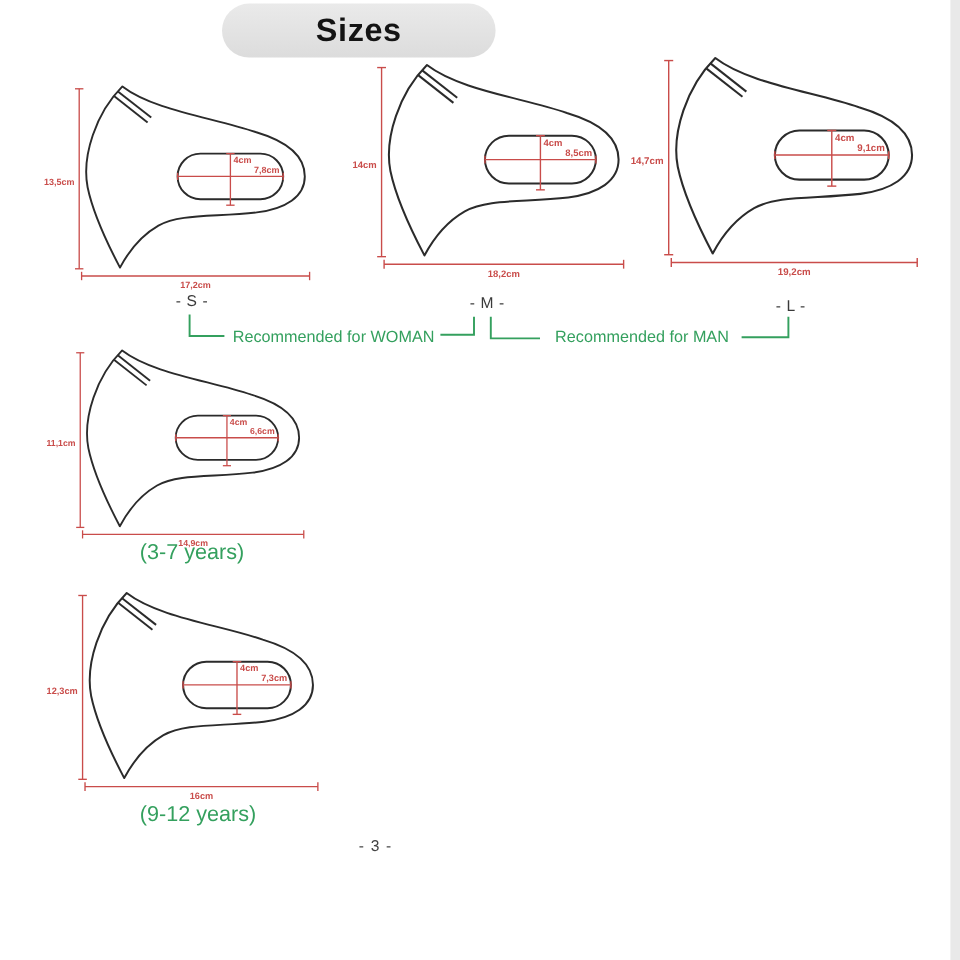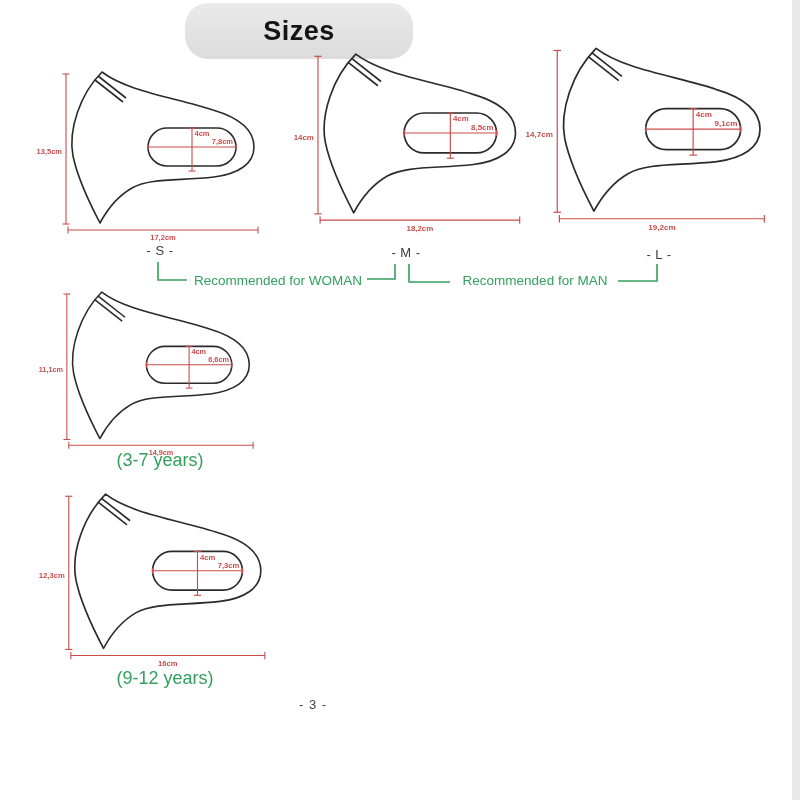--- a/index.html
+++ b/index.html
@@ -4,21 +4,21 @@
 <style>
   html,body { margin:0; padding:0; background:#ffffff; }
   #page {
     position:relative; width:800px; height:800px; background:#ffffff;
     font-family:"Liberation Sans", sans-serif; overflow:hidden;
   }
   #edge-strip {
     position:absolute; right:0; top:0; width:8px; height:800px; background:#e9e9e9;
   }
   #title-pill {
-    position:absolute; left:185px; top:3px; width:228px; height:56px;
+    position:absolute; left:185px; top:3px; width:228px; height:45px;
     border-radius:23px; background:linear-gradient(#eaeaea,#dcdcdc);
     display:flex; align-items:center; justify-content:center;
   }
   #title-pill .title-text {
     font-size:27px; font-weight:bold; color:#141414; letter-spacing:0.5px;
   }
   svg.mask { position:absolute; overflow:visible; }
   .mask-s  { left:28px;  top:68px;  width:235px; height:178px; }
   .mask-m  { left:278px; top:50px;  width:247px; height:187px; }
   .mask-l  { left:516px; top:44px;  width:254px; height:192px; }

